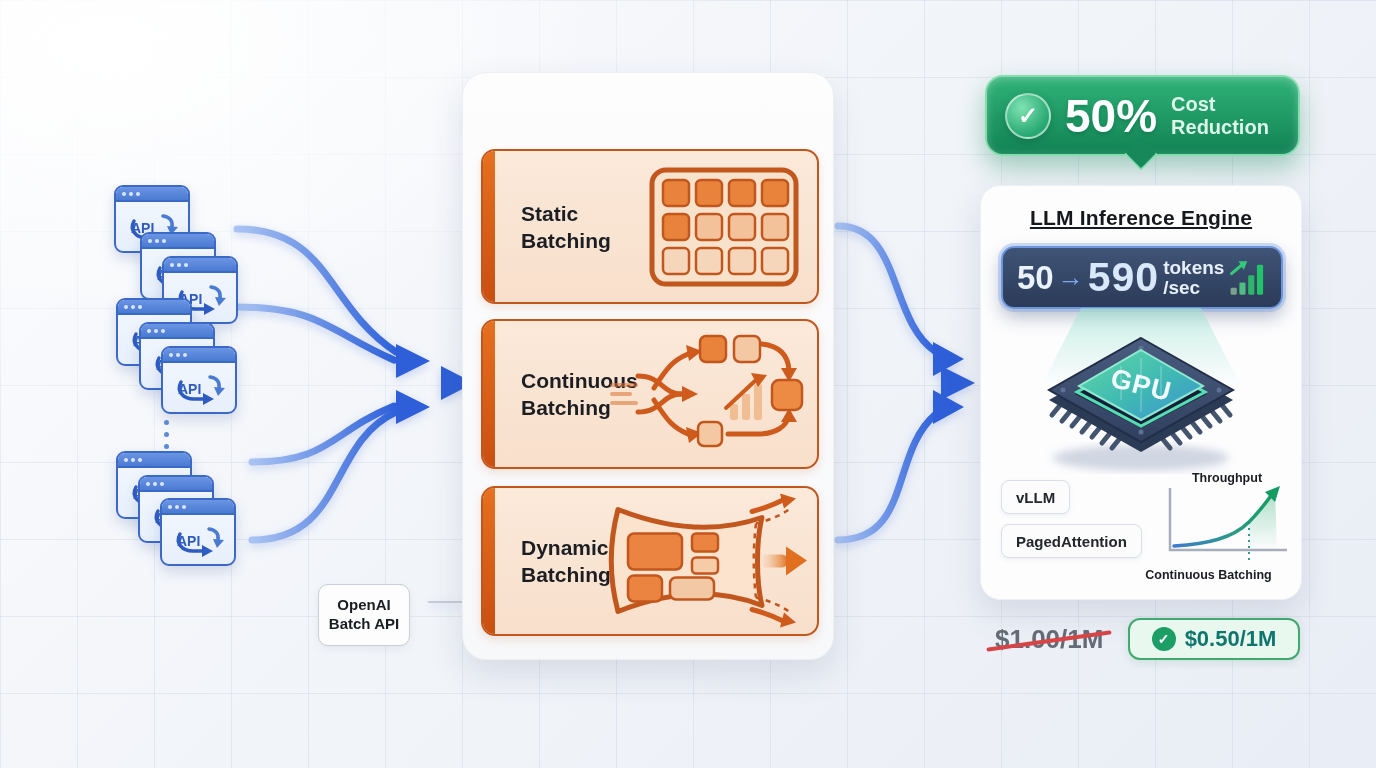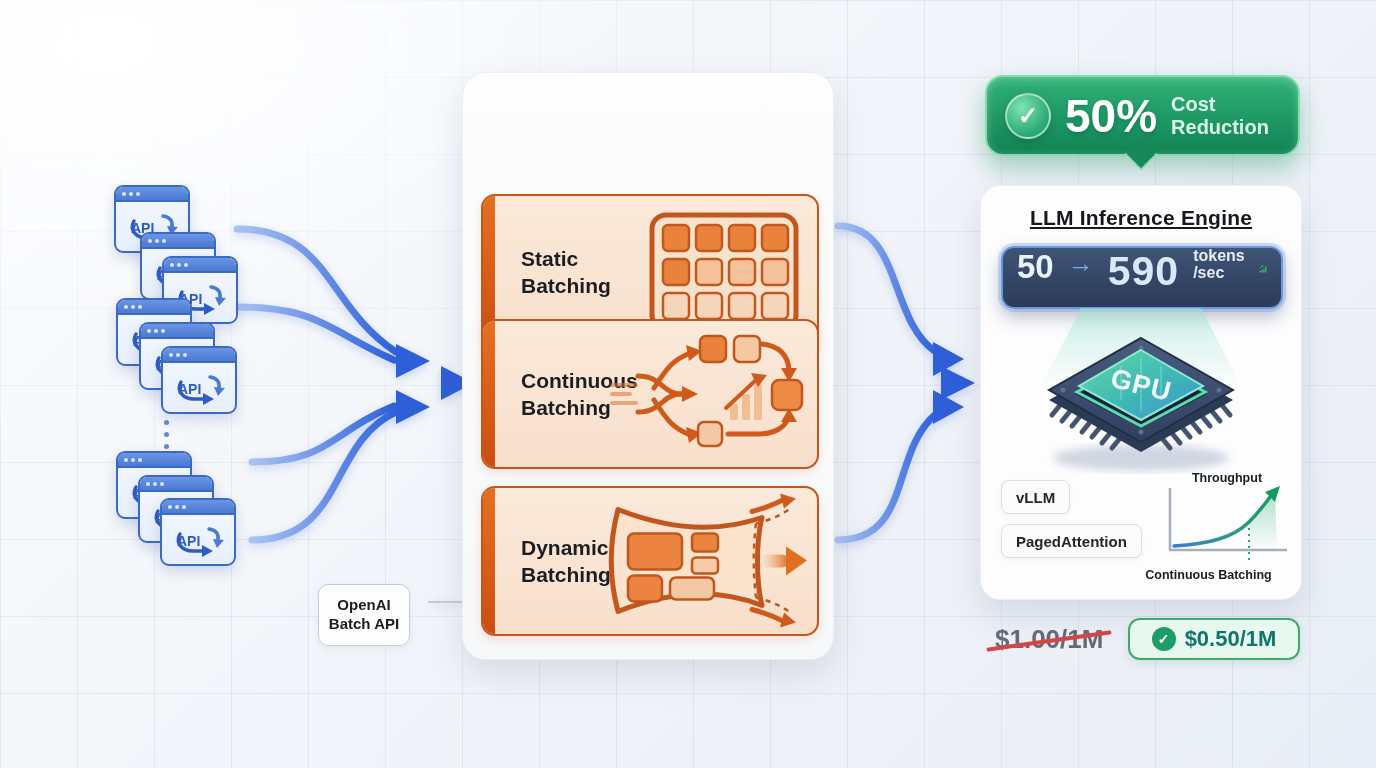--- a/index.html
+++ b/index.html
@@ -68,25 +68,25 @@
   .badge-percent{ font-size:46px; font-weight:900; color:#ffffff; text-shadow:0 2px 4px rgba(0,70,45,.3); }
   .badge-label{ font-size:20px; font-weight:600; color:#dcf8ea; line-height:1.15; }
 
   
   .engine-card{ left:980px; top:185px; width:322px; height:415px; border-radius:20px;
     background:#fdfdfe; border:1px solid #edeff4; box-shadow:0 14px 32px rgba(70,90,130,.15); }
   .engine-title{ position:absolute; top:20px; width:100%; text-align:center; font-size:21px;text-decoration:underline; }
   .tokens-box{ position:absolute; left:20px; top:60px; width:282px; height:63px; border-radius:13px;
     background:linear-gradient(180deg,#405477,#2b3b58); border:2px solid #6c97de;
     box-shadow:0 0 0 3px rgba(120,160,225,.35), 0 8px 18px rgba(45,65,110,.35);
-    display:flex; align-items:flex-start; padding:0 14px; gap:14px; }
+    display:flex; align-items:center; padding:0 14px; gap:4px; }
   .tk-before{ font-size:33px; font-weight:800; color:#eaf2fc; }
   .tk-arrow{ font-size:26px; font-weight:700; color:#7fa9ec; }
   .tk-after{ font-size:41px; font-weight:800; color:#d9e8fb; letter-spacing:1px;}
-  .tk-units{ font-size:16px; font-weight:600; color:#e6eef8; line-height:1.05; }
+  .tk-units{ font-size:19px; font-weight:600; color:#e6eef8; line-height:1.05; }
   .tag-pill{ position:absolute; left:20px; height:31px; padding:16px 14px; background:#fcfcfd; border:1.5px solid #d9dee7;
     border-radius:8px; display:inline-flex; align-items:center; font-size:15px; font-weight:600; color:#23262b;
     box-shadow:0 2px 5px rgba(90,100,130,.08);}
   .mini-chart-label{ position:absolute; left:186px; top:285px; width:120px; text-align:center;
     font-size:12.5px; font-weight:700; color:#1a1d22;}
   .mini-chart-caption{ position:absolute; left:140px; top:382px; width:175px; text-align:center;
     font-size:12.5px; font-weight:700; color:#1a1d22;}
 
   
   .old-price{ left:995px; top:624px; font-size:26px; font-weight:600; color:#646b76; }
@@ -288,21 +288,21 @@
       <path d="M38 9 c7 1 10 5 9 11" fill="none" stroke="#4a7ad2" stroke-width="3.5" stroke-linecap="round"></path>
       <polygon points="42,19 53,20 46,28" fill="#4a7ad2"></polygon>
       <path d="M9 14 c-5 9 2 17 13 17 h10" fill="none" stroke="#2e5cc2" stroke-width="3.5" stroke-linecap="round"></path>
       <polygon points="31,25 42,31 31,37" fill="#2e5cc2"></polygon>
     </svg>
       </div>
   </div>
 
   <div class="abs bp-card">
 
-    <div class="mode-card" style="top:76px;height:155px;margin-top:45px;">
+    <div class="mode-card" style="top:76px;height:155px;">
       <div class="mode-label pre">Static
 Batching</div>
       <svg class="mode-icon" style="right:18px" width="150" height="120" viewBox="0 0 150 120">
         <rect x="3" y="3" width="144" height="114" rx="14" fill="#f9e2cc" stroke="#c2571e" stroke-width="5"></rect>
         <g stroke="#c2571e" stroke-width="2.5">
           <rect x="14" y="13" width="26" height="26" rx="5" fill="#e9823b"></rect>
             <rect x="47" y="13" width="26" height="26" rx="5" fill="#e9823b"></rect>
             <rect x="80" y="13" width="26" height="26" rx="5" fill="#e9823b"></rect>
             <rect x="113" y="13" width="26" height="26" rx="5" fill="#e9823b"></rect>
           <rect x="14" y="47" width="26" height="26" rx="5" fill="#e9823b"></rect>

